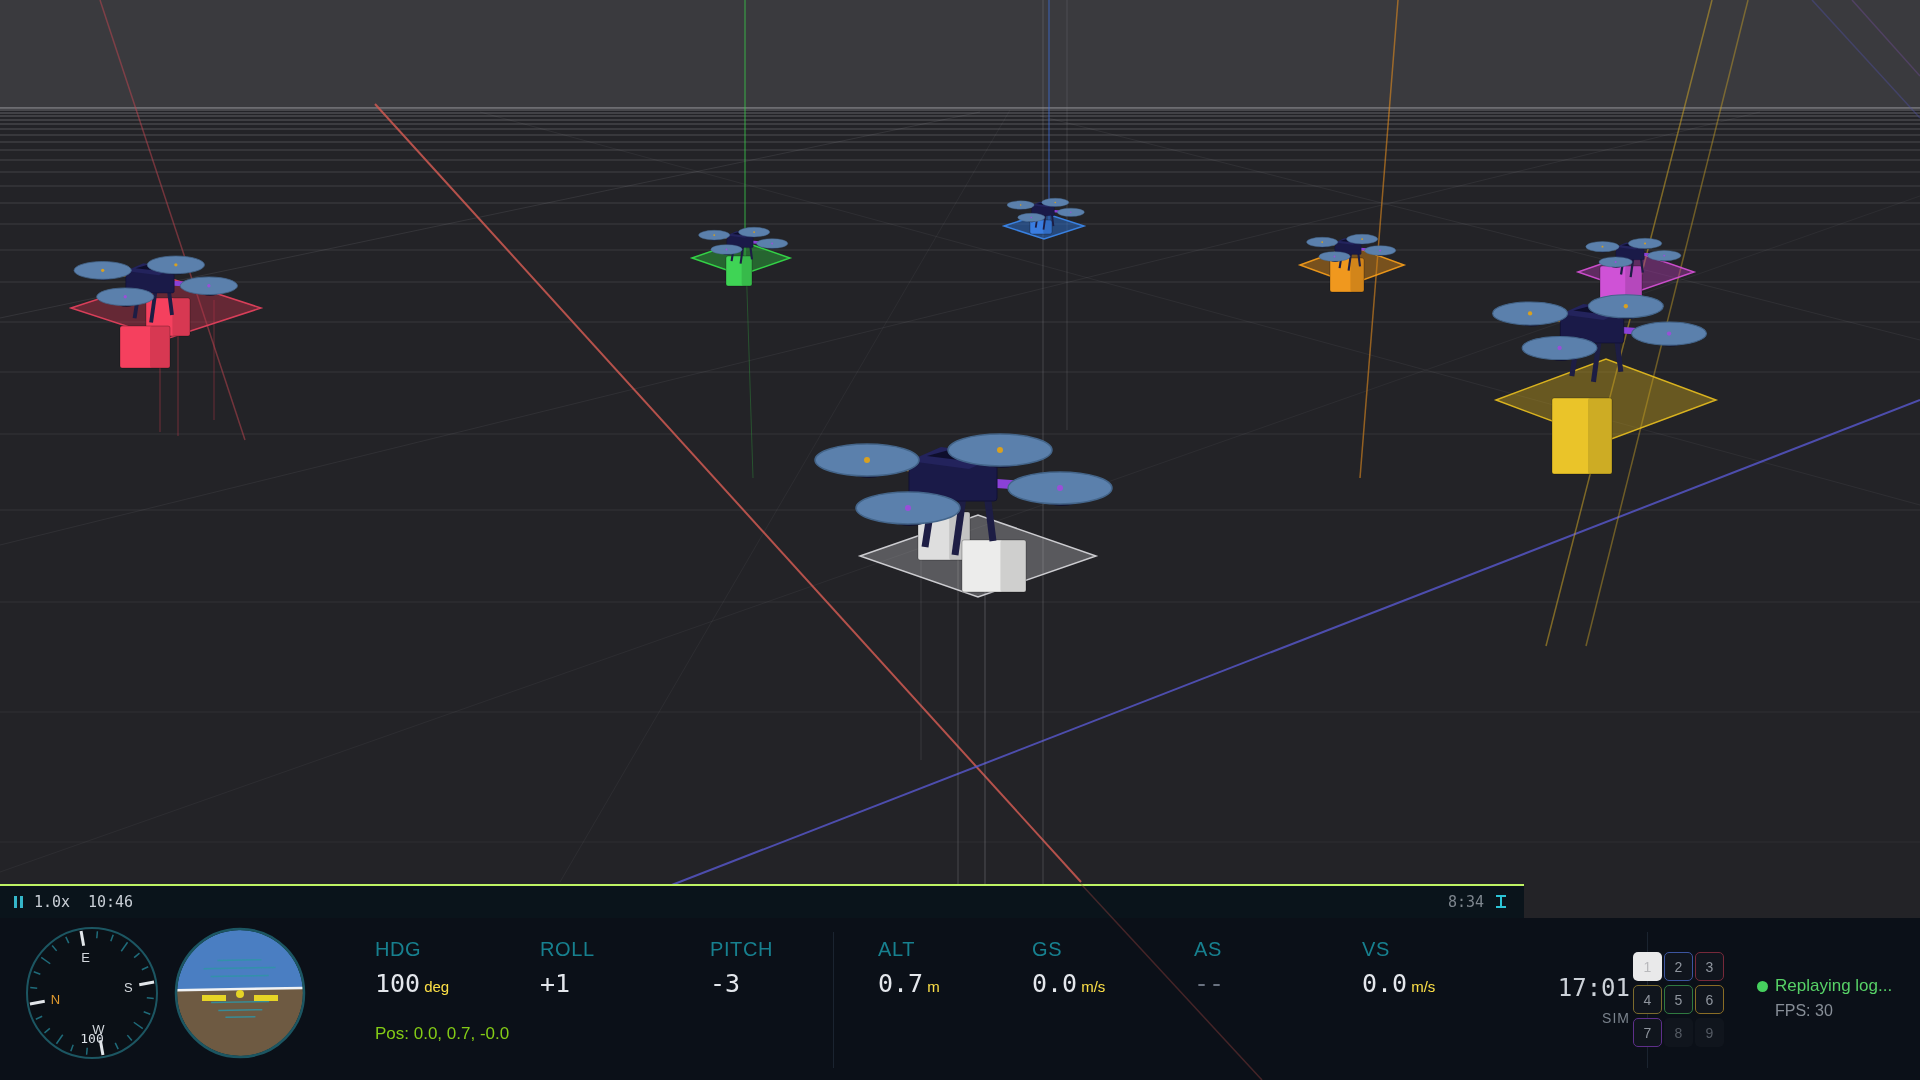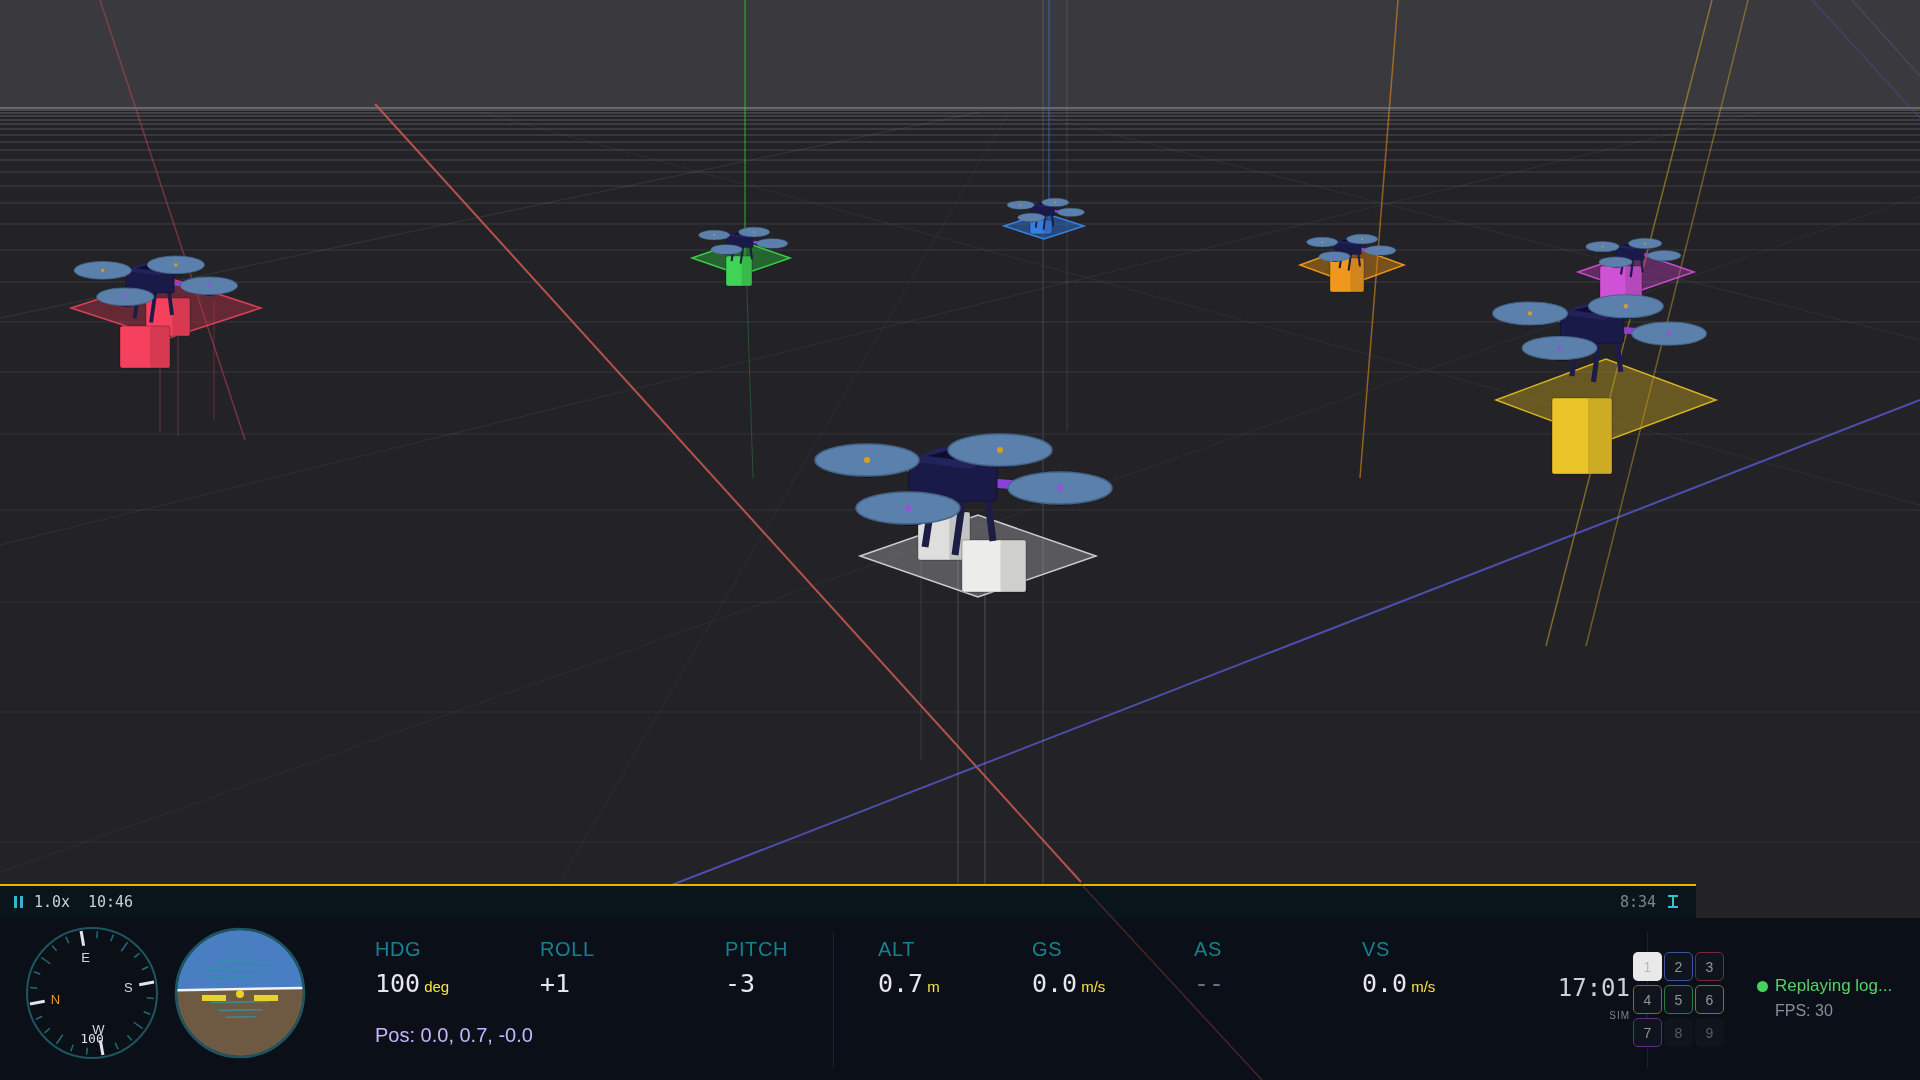--- a/index.html
+++ b/index.html
@@ -1,22 +1,22 @@
 <!DOCTYPE html>
 <html><head>
 <meta charset="utf-8">
 <style>
   html,body{margin:0;padding:0;width:1920px;height:1080px;overflow:hidden;background:#0b0f17;
     font-family:"Liberation Sans",sans-serif;-webkit-font-smoothing:antialiased;}
   .mono{font-family:"DejaVu Sans Mono",monospace;}
   #scene-svg{position:absolute;left:0;top:0;z-index:1;}
   #overlay-svg{position:absolute;left:0;top:0;z-index:40;pointer-events:none;}
   
-  #playback-bar{position:absolute;left:0;top:884px;width:1696px;height:34px;background:#0a141b;
-    border-top:2px solid #eab308;box-sizing:border-box;z-index:20;}
+  #playback-bar{position:absolute;left:0;top:884px;width:1524px;height:34px;background:#0a141b;
+    border-top:2px solid #bef264;box-sizing:border-box;z-index:20;}
   .pb-text{position:absolute;top:7px;font-size:15px;color:#c9cfd6;}
   #pause-btn{position:absolute;left:13px;top:10px;width:12px;height:12px;cursor:pointer;}
   #pause-btn i{position:absolute;top:0;width:3px;height:12px;background:#35b6c9;}
   #pause-btn i.b1{left:1px}#pause-btn i.b2{left:7px}
   #track{position:absolute;left:140px;top:15px;width:1688px;height:8px;cursor:pointer;}
   .track-seg{position:absolute;top:2px;height:4px;}
   #playhead{position:absolute;top:-6px;width:15px;height:15px;border:2px solid #e6ecef;border-radius:50%;
     background:rgba(8,18,24,.25);box-sizing:border-box;}
   .tmark{position:absolute;top:-2px;width:9px;height:9px;border-radius:1px;transform:translateX(-50%);}
   .tmark.big{top:-4px;width:12px;height:12px;}
@@ -27,25 +27,25 @@
   #end-icon .h{position:absolute;left:0;width:10px;height:2px;background:#2cc4d6;}
   #end-icon .ht{top:0}#end-icon .hb{bottom:0}
   
   #hud{position:absolute;left:0;top:918px;width:1920px;height:162px;background:#0b1018;z-index:20;}
   .gauge{position:absolute;}
   .tele{position:absolute;top:20px;}
   .tele .lbl{font-size:20px;color:#17808f;letter-spacing:.6px;}
   .tele .val{margin-top:8px;font-size:25px;color:#e4e7ec;font-family:"DejaVu Sans Mono",monospace;}
   .tele .val.dim{color:#6a7280;}
   .tele .unit{font-size:15px;color:#fde047;font-family:"Liberation Sans",sans-serif;margin-left:4px;}
-  #pos-text{position:absolute;left:375px;top:106px;font-size:20px;color:#c4b5fd;text-align:right;}
+  #pos-text{position:absolute;left:375px;top:106px;font-size:17px;color:#84cc16;text-align:right;}
   .divider{position:absolute;top:14px;width:1px;height:136px;background:#1b2430;}
   #clock{position:absolute;left:1500px;top:56px;width:130px;text-align:right;}
   #clock .time{font-size:24px;color:#ccd1d8;}
-  #clock .sim{margin-top:8px;font-size:10px;color:#7a828c;letter-spacing:1px;}
+  #clock .sim{margin-top:8px;font-size:14px;color:#7a828c;letter-spacing:1px;}
   #keypad{position:absolute;left:1633px;top:34px;display:grid;grid-template-columns:repeat(3,29px);
     grid-auto-rows:29px;column-gap:2px;row-gap:4px;}
   .key{box-sizing:border-box;border-radius:5px;background:#10151d;border:1px solid transparent;
     display:flex;align-items:center;justify-content:center;font-size:14px;color:#8f959e;cursor:pointer;}
   .key.sel{background:#e9e9ea;color:#b9b9bc;}
   .key.dim{color:#555b64;}
   #status{position:absolute;left:1753px;top:54px;}
   #status .dot{position:absolute;left:4px;top:9px;width:11px;height:11px;border-radius:50%;background:#46d05e;}
   #status .msg{position:absolute;left:22px;top:4px;font-size:17px;color:#57d167;white-space:nowrap;}
   #status .fps{position:absolute;left:22px;top:30px;font-size:16px;color:#878e97;white-space:nowrap;}
@@ -376,21 +376,21 @@
     </svg>
   <div id="tele-root">
       <div class="tele" style="left: 375px;">
         <div class="lbl">HDG</div>
         <div class="val">100<span class="unit">deg</span></div>
       </div>
       <div class="tele" style="left: 540px;">
         <div class="lbl">ROLL</div>
         <div class="val">+1</div>
       </div>
-      <div class="tele" style="left: 710px; margin-left: 15px;">
+      <div class="tele" style="left: 710px;">
         <div class="lbl">PITCH</div>
         <div class="val">-3</div>
       </div>
       <div class="tele" style="left: 878px;">
         <div class="lbl">ALT</div>
         <div class="val">0.7<span class="unit">m</span></div>
       </div>
       <div class="tele" style="left: 1032px;">
         <div class="lbl">GS</div>
         <div class="val">0.0<span class="unit">m/s</span></div>

